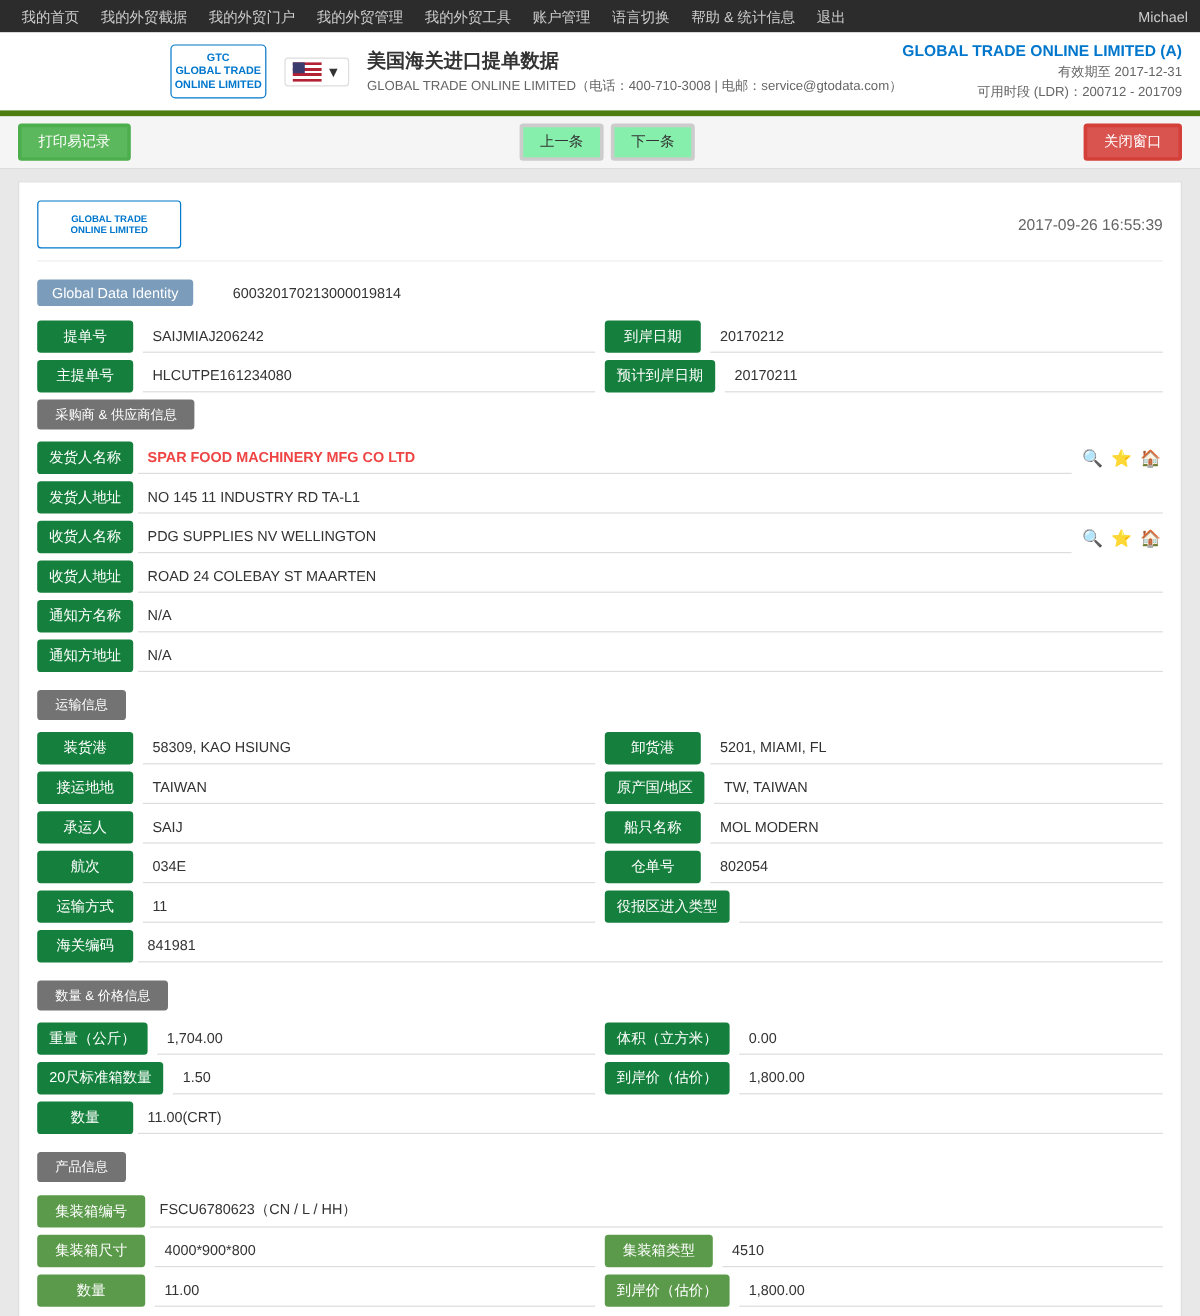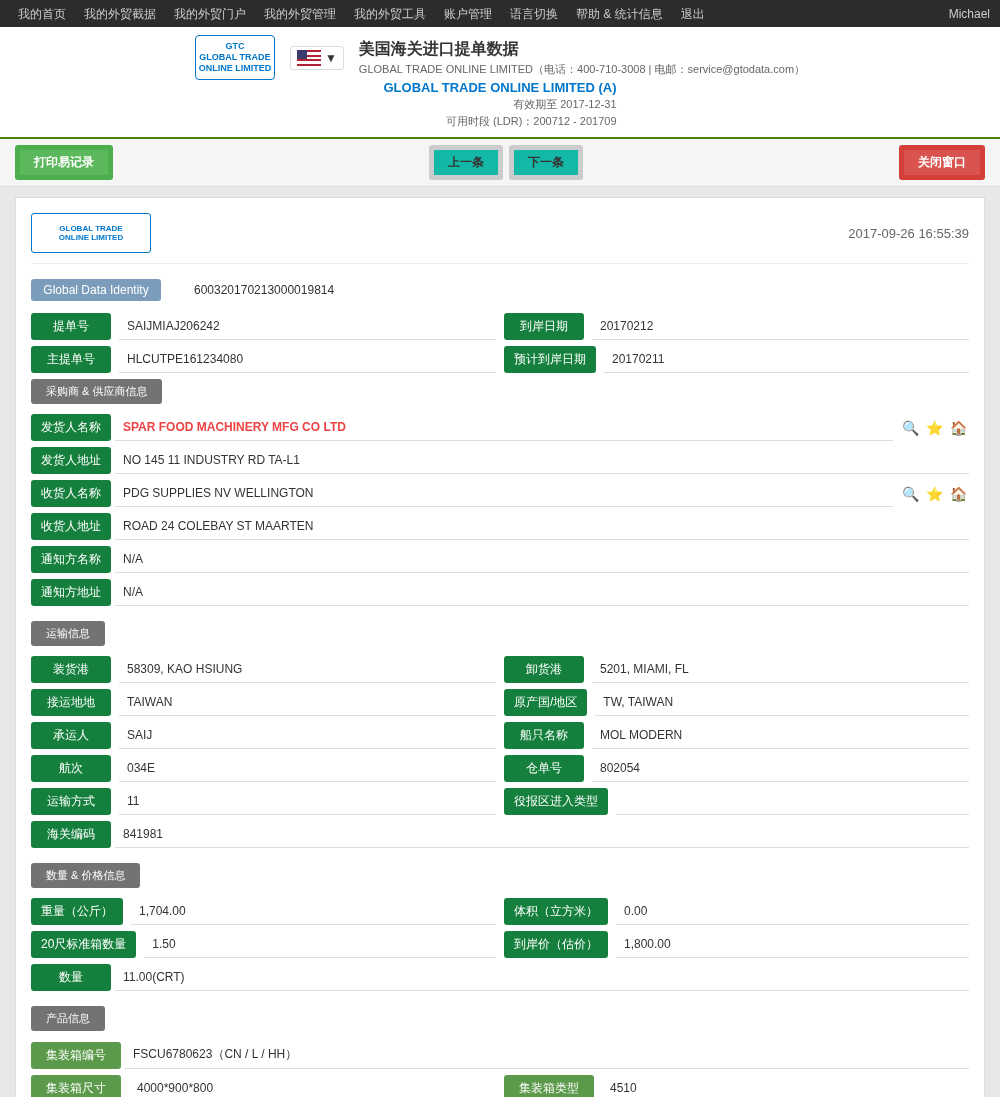--- a/index.html
+++ b/index.html
@@ -5,42 +5,42 @@
     * { box-sizing: border-box; margin: 0; padding: 0; }
     body { font-family: 'Microsoft YaHei', Arial, sans-serif; font-size: 12px; background: #e8e8e8; color: #333; min-width: 1000px; }
 
     
     .top-nav { background: #2c2c2c; color: #ccc; display: flex; align-items: center; justify-content: space-between; padding: 0 10px; height: 27px; }
     .top-nav-left { display: flex; gap: 2px; }
     .top-nav-item { padding: 0 8px; height: 28px; line-height: 28px; cursor: pointer; font-size: 12px; color: #ccc; }
     .top-nav-right { color: #ccc; font-size: 12px; }
 
     
-    .header { background: #fff; display: flex; align-items: center; justify-content: flex-end; padding: 8px 15px; border-bottom: 2px solid #4d7c0f; flex-direction: column; }
+    .header { background: #fff; display: flex; align-items: center; justify-content: flex-end; padding: 8px 15px; border-bottom: 5px solid #4d7c0f; }
     .header-left { display: flex; align-items: center; gap: 15px; }
     .logo-area { display: flex; align-items: center; }
     .logo-box { width: 80px; height: 45px; border: 1px solid #0077cc; border-radius: 4px; display: flex; align-items: center; justify-content: center; }
     .logo-text { font-size: 9px; color: #0077cc; font-weight: bold; text-align: center; line-height: 1.2; }
     .flag-selector { display: flex; align-items: center; gap: 4px; border: 1px solid #ddd; padding: 3px 6px; border-radius: 3px; cursor: pointer; }
     .flag-us { width: 24px; height: 16px; background: linear-gradient(#b22234 0%, #b22234 14.28%, #fff 14.28%, #fff 28.57%, #b22234 28.57%, #b22234 42.85%, #fff 42.85%, #fff 57.14%, #b22234 57.14%, #b22234 71.42%, #fff 71.42%, #fff 85.71%, #b22234 85.71%, #b22234 100%); position: relative; }
     .flag-us::before { content: ''; position: absolute; left: 0; top: 0; width: 10px; height: 9px; background: #3c3b6e; }
     .header-title-area { }
     .header-title { font-size: 16px; color: #333; font-weight: bold; }
     .header-subtitle { font-size: 11px; color: #666; margin-top: 2px; }
     .header-right { text-align: right; }
     .company-name { font-size: 13px; color: #0077cc; font-weight: bold; }
     .account-info { font-size: 11px; color: #666; margin-top: 2px; }
 
     
     .toolbar { background: #f5f5f5; padding: 6px 15px; display: flex; align-items: center; justify-content: space-between; border-bottom: 1px solid #ddd; }
     .toolbar-left, .toolbar-right { display: flex; gap: 6px; }
     .toolbar-center { display: flex; gap: 6px; }
-    .btn { padding: 4px 14px; border-radius: 3px; cursor: pointer; font-size: 12px; border: 5px solid #a16207; background: #fff; font-weight: bold; }
+    .btn { padding: 4px 14px; border-radius: 3px; cursor: pointer; font-size: 12px; border: 3px solid #a16207; background: #fff; }
     .btn-primary { background: #5cb85c; color: #fff; border-color: #4cae4c; }
-    .btn-default { background: #14b8a6; color: #333; border-color: #ccc; }
+    .btn-default { background: #86efac; color: #333; border-color: #ccc; }
     .btn-danger { background: #d9534f; color: #fff; border-color: #d43f3a; }
 
     
     .main-content { padding: 10px 15px; }
     .record-card { background: #fff; border: 1px solid #ddd; padding: 15px; }
 
     
     .record-header { display: flex; align-items: center; justify-content: space-between; margin-bottom: 15px; padding-bottom: 10px; border-bottom: 1px solid #eee; }
     .record-logo { width: 120px; height: 40px; border: 1px solid #0077cc; border-radius: 3px; display: flex; align-items: center; justify-content: center; }
     .record-logo-text { font-size: 8px; color: #0077cc; font-weight: bold; text-align: center; }

